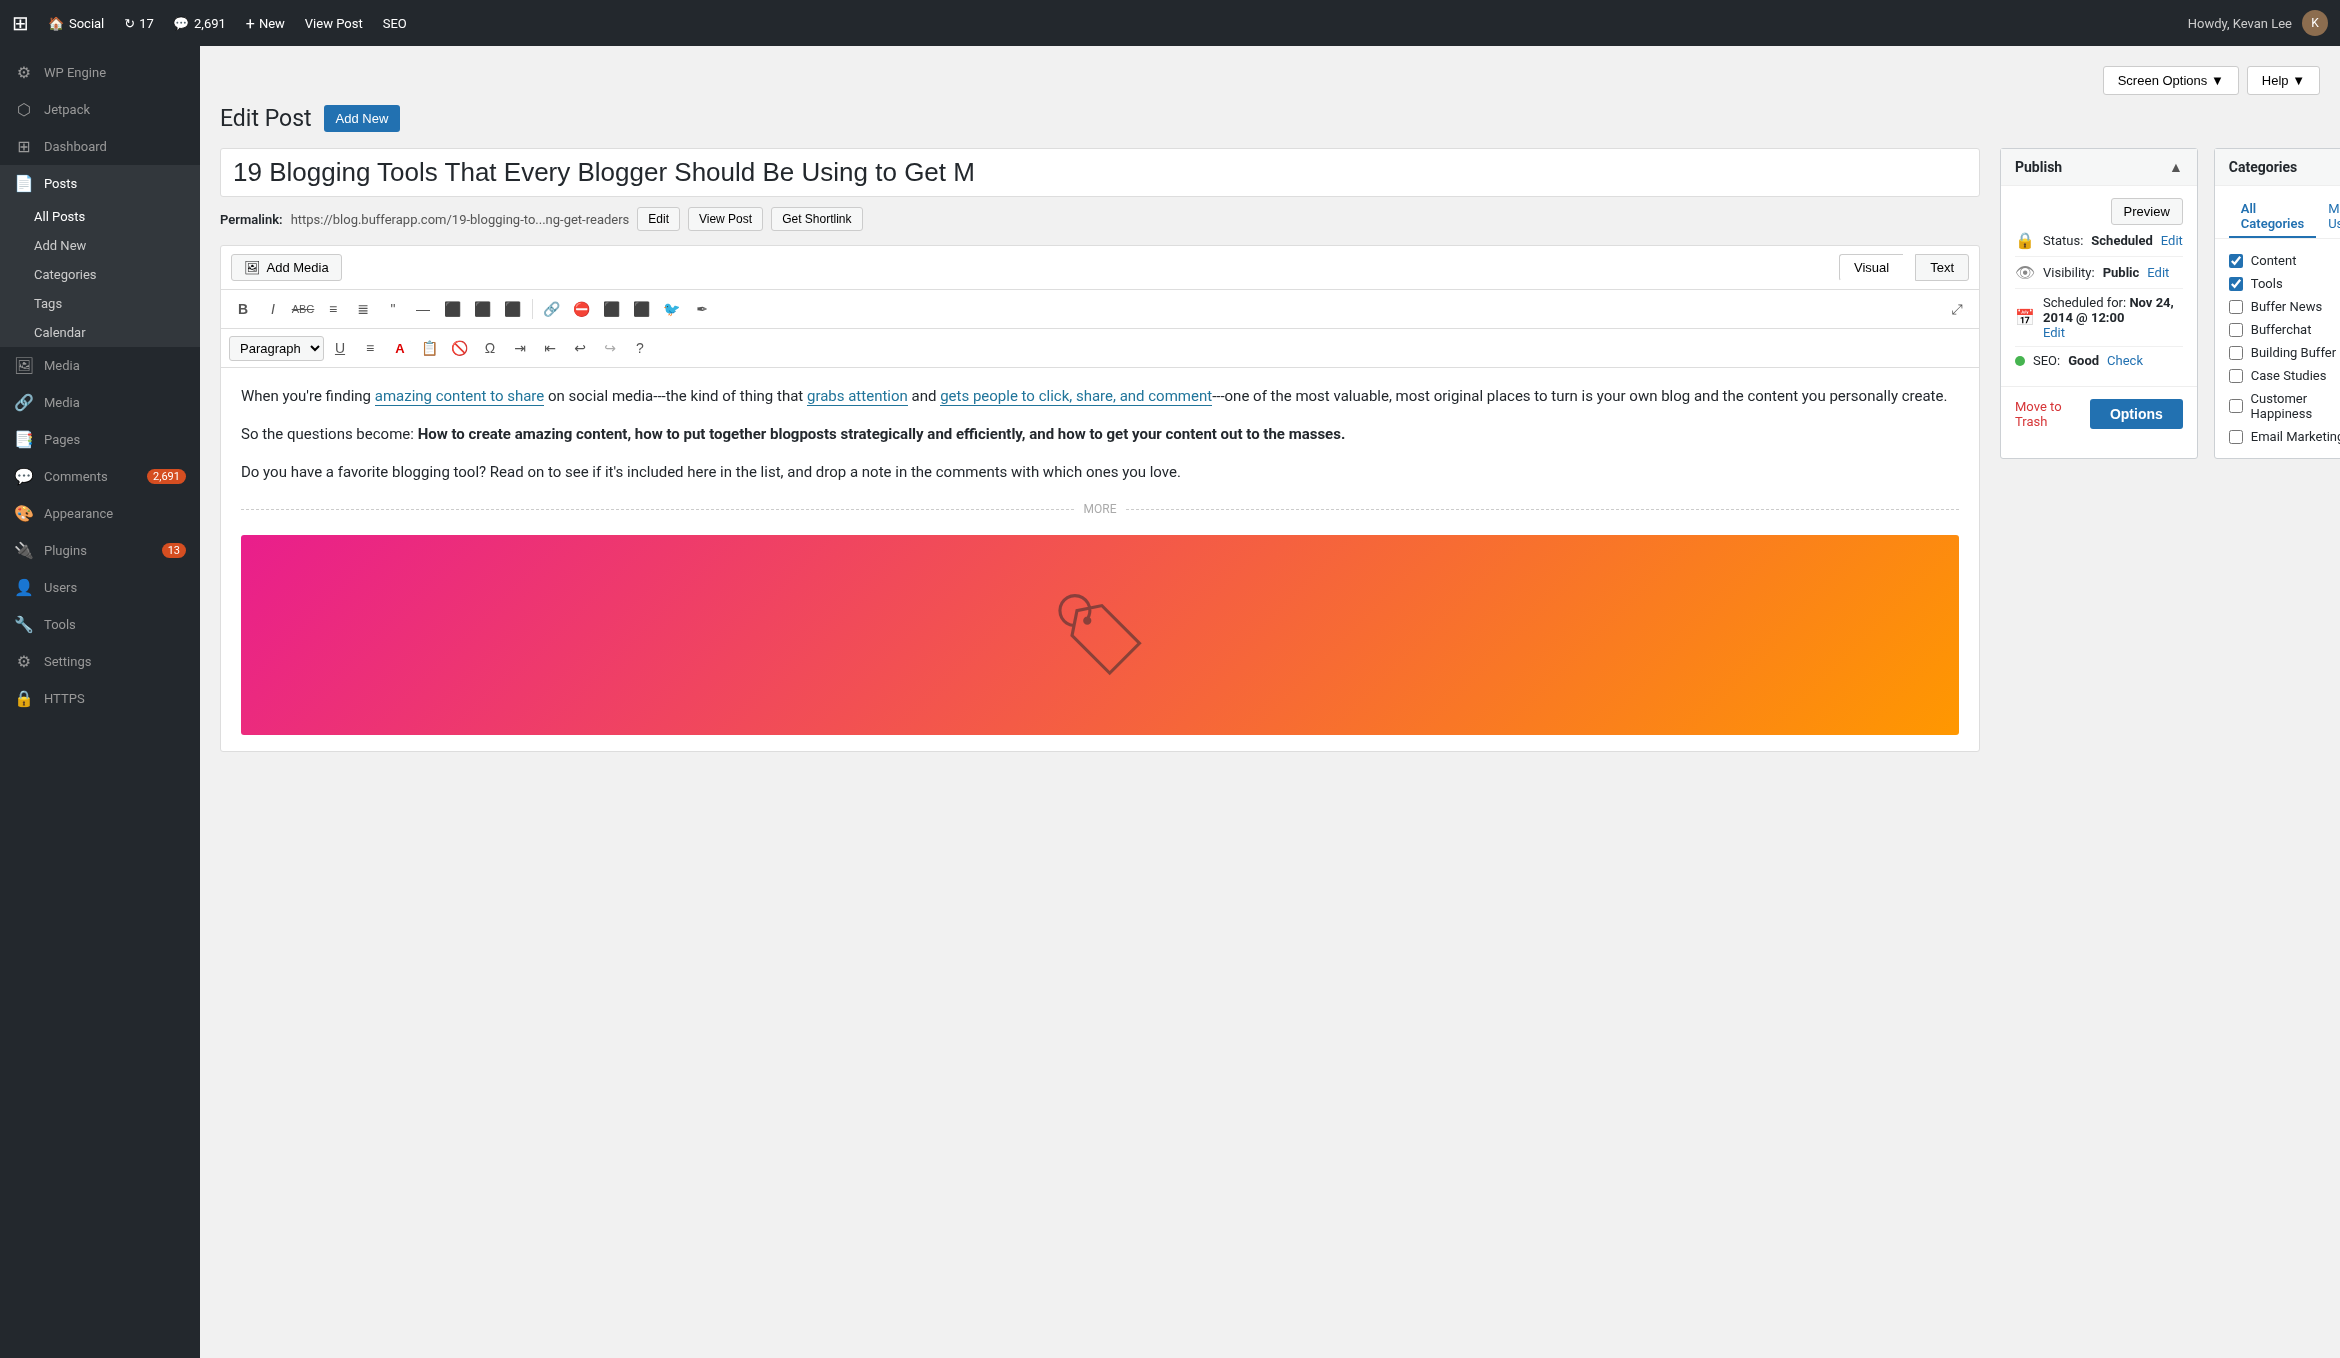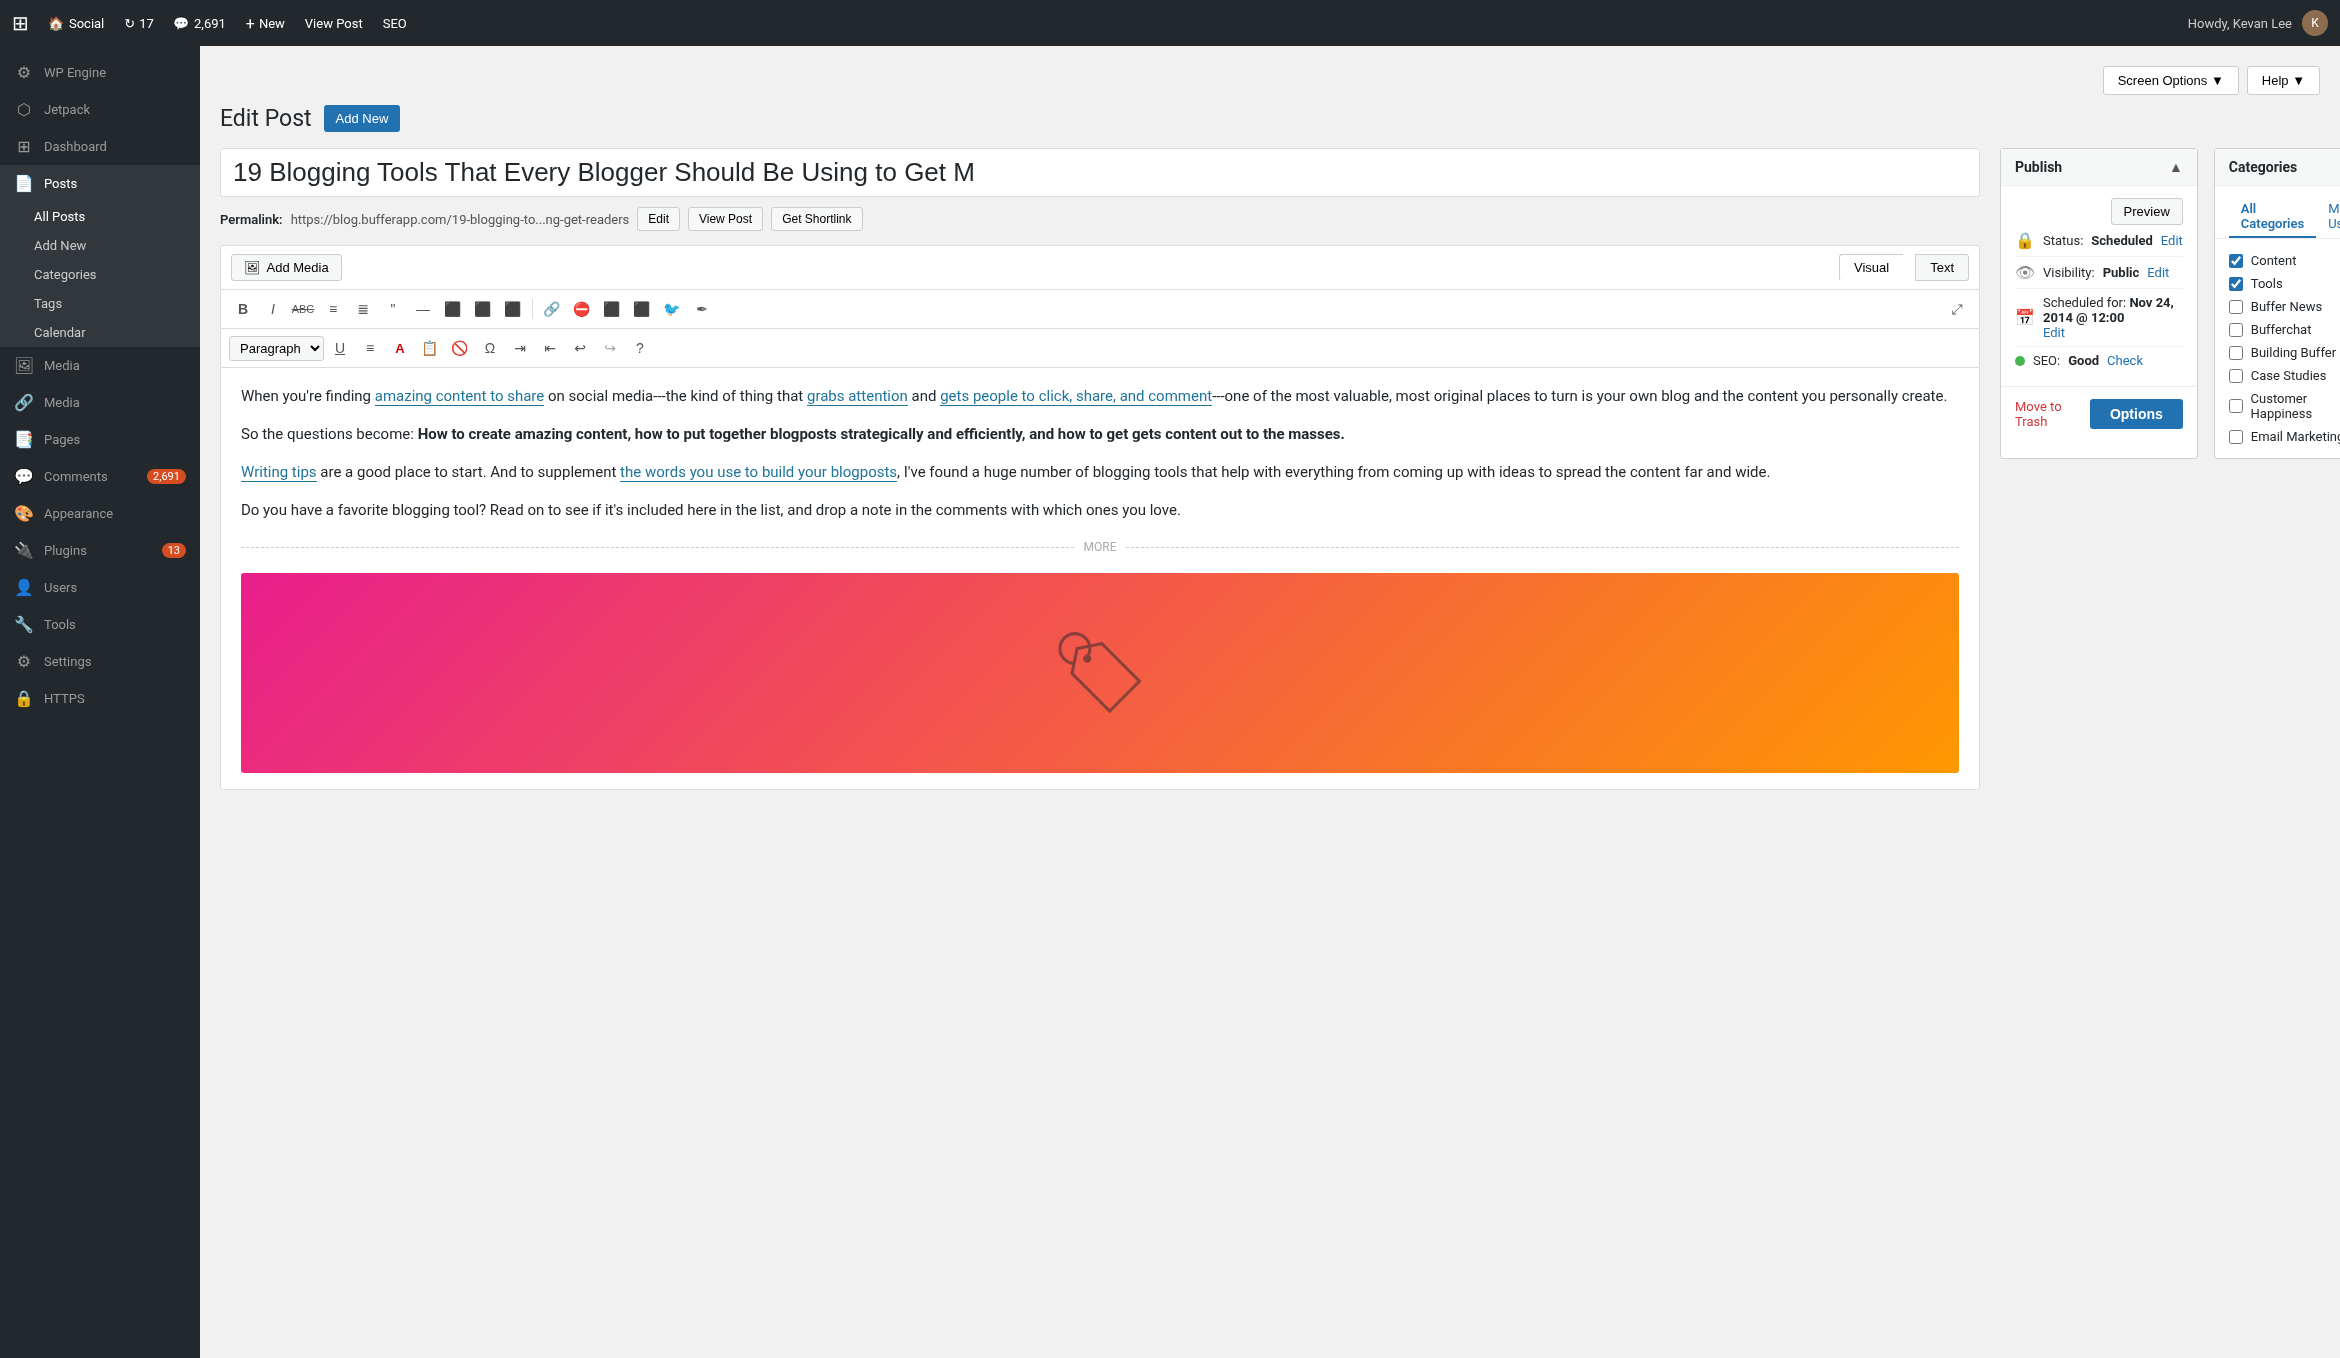--- a/index.html
+++ b/index.html
@@ -515,24 +515,21 @@
             <button class="toolbar-btn">↩</button>
             <button class="toolbar-btn" style="color:#aaa;">↪</button>
             <button class="toolbar-btn">?</button>
           </div>
 
           <div class="editor-content">
             <p>
               When you're finding <a href="#">amazing content to share</a> on social media---the kind of thing that <a href="#">grabs attention</a> and <a href="#">gets people to click, share, and comment</a>---one of the most valuable, most original places to turn is your own blog and the content you personally create.
             </p>
             <p>
-              So the questions become: <strong>How to create amazing content, how to put together blogposts strategically and efficiently, and how to get gets content out to the masses.</strong>
-            </p>
-            <p>
-              <a href="#">Writing tips</a> are a good place to start. And to supplement <a href="#">the words you use to build your blogposts</a>, I've found a huge number of blogging tools that help with everything from coming up with ideas to spread the content far and wide.
+              So the questions become: <strong>How to create amazing content, how to put together blogposts strategically and efficiently, and how to get your content out to the masses.</strong>
             </p>
             <p>
               Do you have a favorite blogging tool? Read on to see if it's included here in the list, and drop a note in the comments with which ones you love.
             </p>
 
             <div class="more-divider">
               <span>MORE</span>
             </div>
 
             <div class="editor-image-preview">

